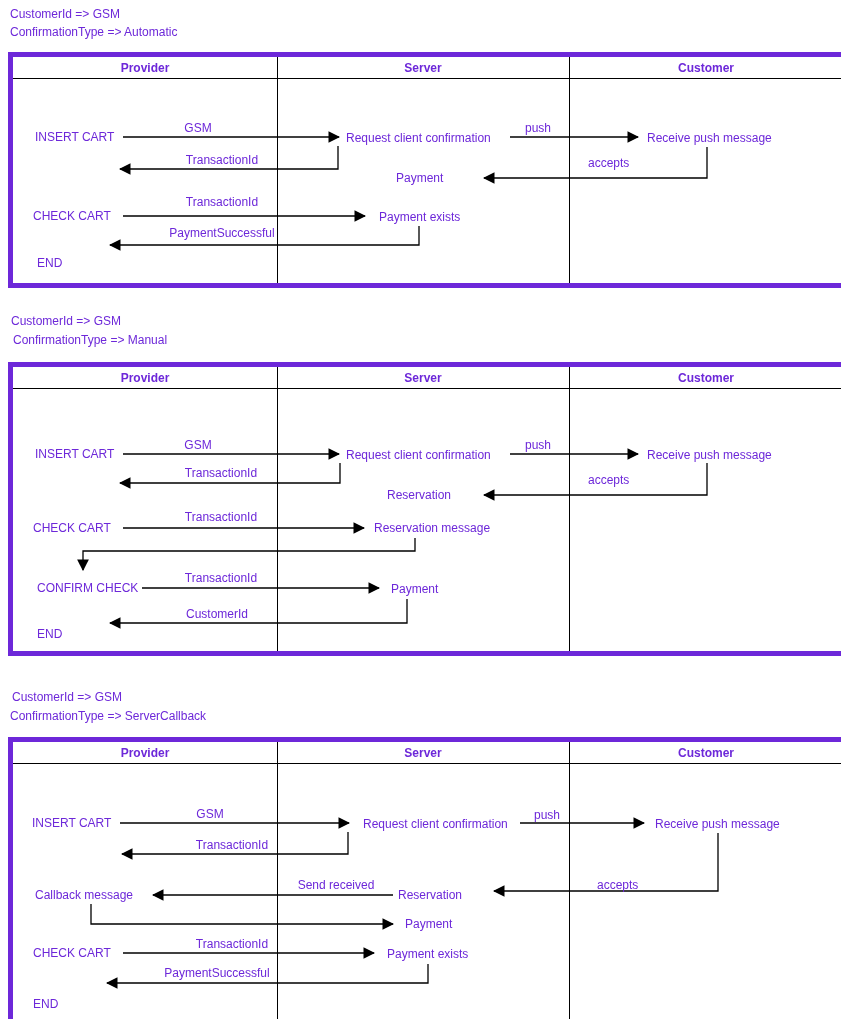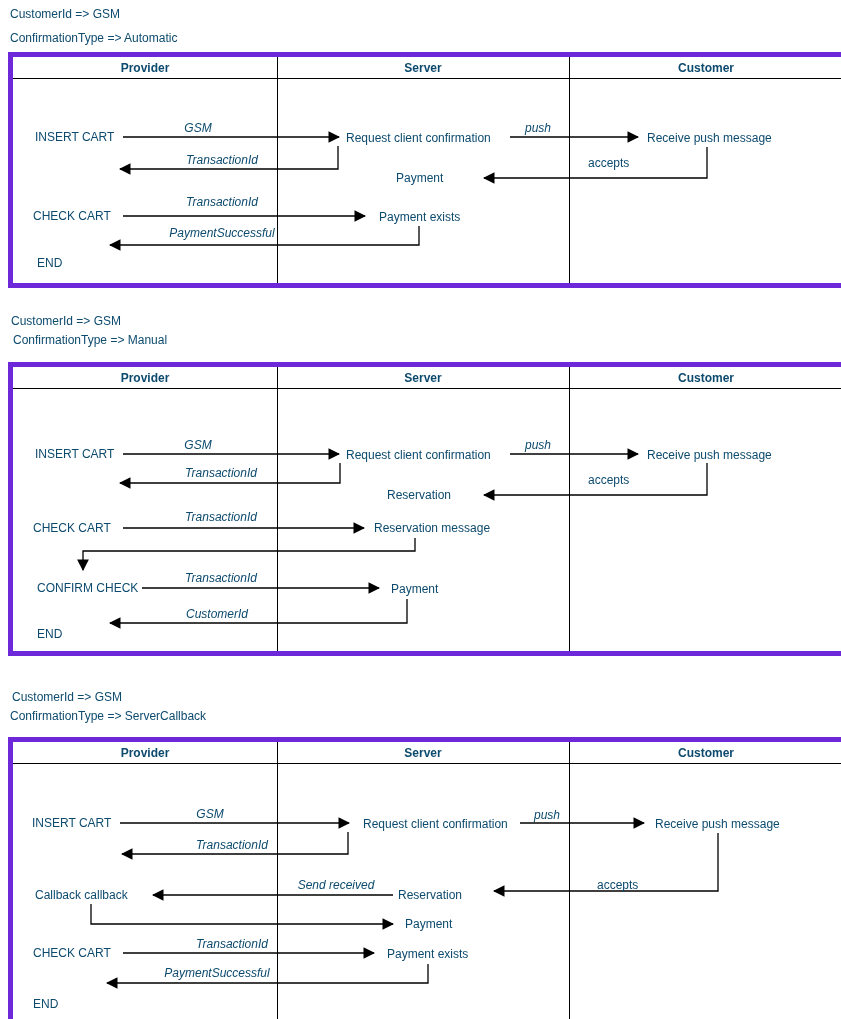--- a/index.html
+++ b/index.html
@@ -1,49 +1,49 @@
 <!DOCTYPE html>
 <html><head>
 <meta charset="utf-8">
 <style>
   html,body{margin:0;padding:0;background:#fff;}
   #root{
     position:relative;width:841px;height:1019px;background:#fff;
-    font-family:"Liberation Sans",sans-serif;color:#0c4a6e;overflow:hidden;
+    font-family:"Liberation Sans",sans-serif;color:#6d28d9;overflow:hidden;
   }
   .meta{
     position:absolute;font-size:12px;white-space:nowrap;line-height:14px;
   }
   .diagram{
     position:absolute;left:8px;width:830px;border:5px solid #6d28d9;background:#fff;
   }
   .hdr-row{
     position:absolute;left:0;right:0;top:0;height:21px;border-bottom:1px solid #000;
   }
   .divider{
     position:absolute;top:0;bottom:0;width:1px;background:#000;
   }
   .hdr{
     position:absolute;top:11px;transform:translate(-50%,-50%);
     font-size:12px;font-weight:bold;white-space:nowrap;
   }
   .lbl{
     position:absolute;font-size:12px;white-space:nowrap;transform:translateY(-50%);
   }
-  .lbl.c{transform:translate(-50%,-50%);font-style:italic;}
+  .lbl.c{transform:translate(-50%,-50%);}
   svg.wires{position:absolute;left:0;top:0;pointer-events:none;}
   svg.wires line, svg.wires polyline{stroke:#000;stroke-width:1.3;fill:none;}
 </style>
 </head>
 <body>
 
 <div id="root">
 
   <div class="meta" style="left:10px;top:7px">CustomerId =&gt; GSM</div>
-  <div class="meta" style="left:10px;top:31px">ConfirmationType =&gt; Automatic</div>
+  <div class="meta" style="left:10px;top:25px">ConfirmationType =&gt; Automatic</div>
 
   <div class="diagram" style="top:52px;height:226px">
     <div class="hdr-row"></div>
     <div class="divider" style="left:264px"></div>
     <div class="divider" style="left:556px"></div>
     <div class="hdr" style="left:132px">Provider</div>
     <div class="hdr" style="left:410px">Server</div>
     <div class="hdr" style="left:693px">Customer</div>
 
     <svg class="wires" width="830" height="226">
@@ -148,21 +148,21 @@
     </svg>
 
     <div class="lbl" style="left:19px;top:81px">INSERT CART</div>
     <div class="lbl c" style="left:197px;top:72px">GSM</div>
     <div class="lbl" style="left:350px;top:82px">Request client confirmation</div>
     <div class="lbl c" style="left:534px;top:73px">push</div>
     <div class="lbl" style="left:642px;top:82px">Receive push message</div>
     <div class="lbl c" style="left:219px;top:103px">TransactionId</div>
     <div class="lbl c" style="left:323px;top:143px">Send received</div>
     <div class="lbl" style="left:385px;top:153px">Reservation</div>
-    <div class="lbl" style="left:22px;top:153px">Callback callback</div>
+    <div class="lbl" style="left:22px;top:153px">Callback message</div>
     <div class="lbl" style="left:584px;top:143px">accepts</div>
     <div class="lbl" style="left:392px;top:182px">Payment</div>
     <div class="lbl" style="left:20px;top:211px">CHECK CART</div>
     <div class="lbl c" style="left:219px;top:202px">TransactionId</div>
     <div class="lbl" style="left:374px;top:212px">Payment exists</div>
     <div class="lbl c" style="left:204px;top:231px">PaymentSuccessful</div>
     <div class="lbl" style="left:20px;top:262px">END</div>
   </div>
 
 </div>

